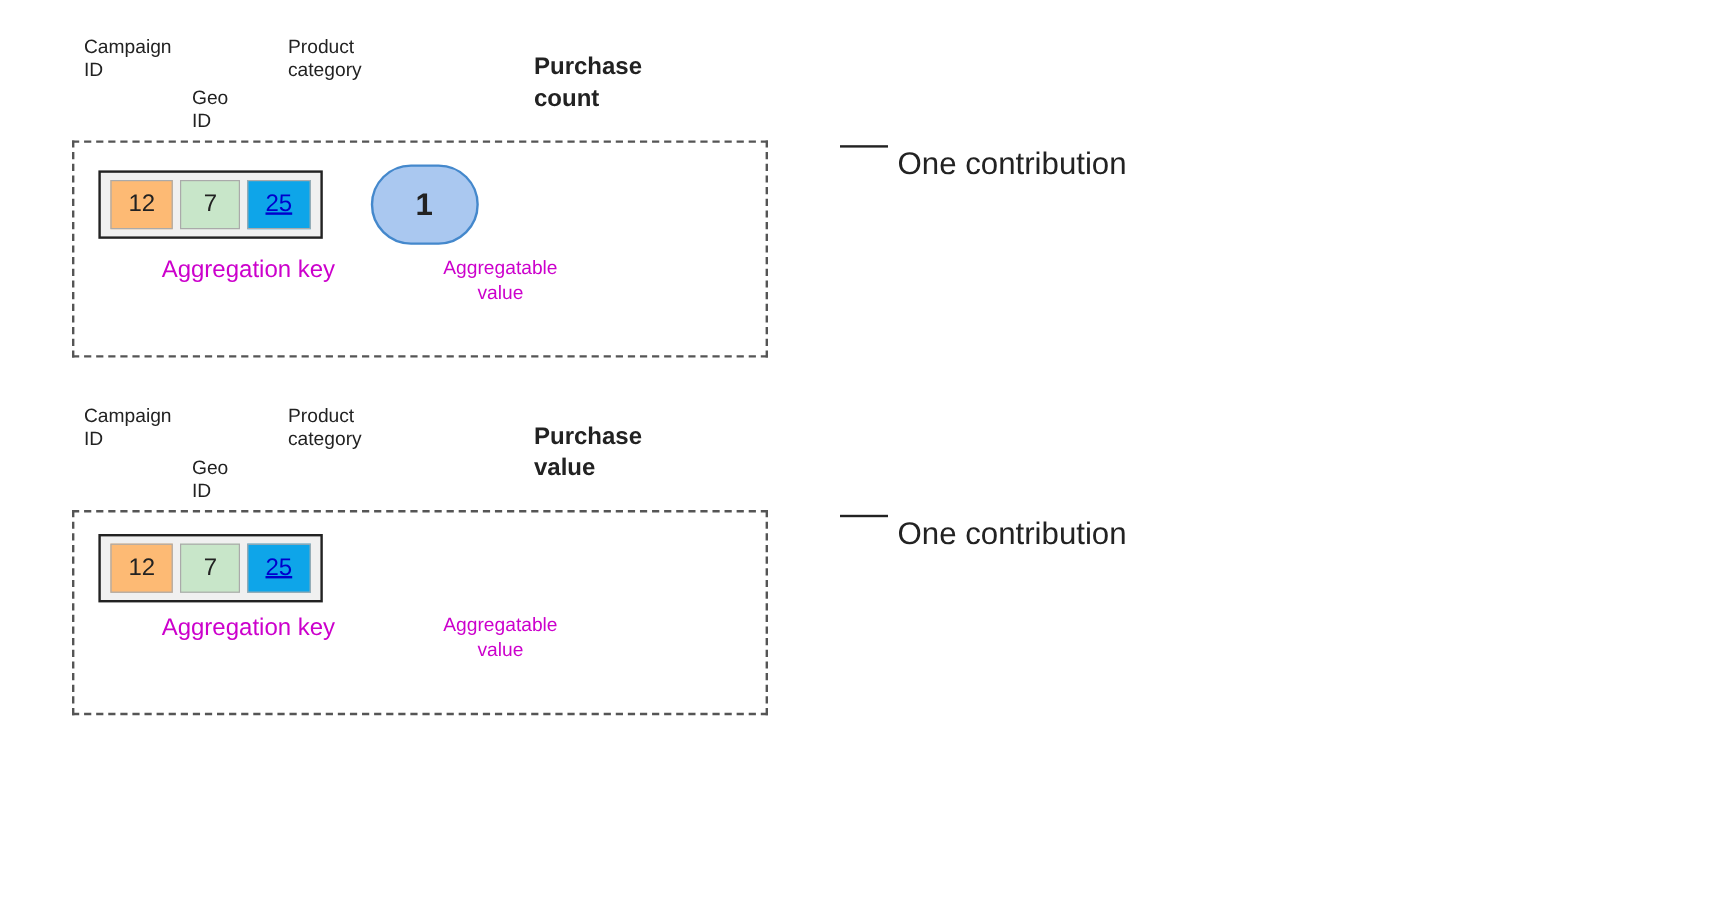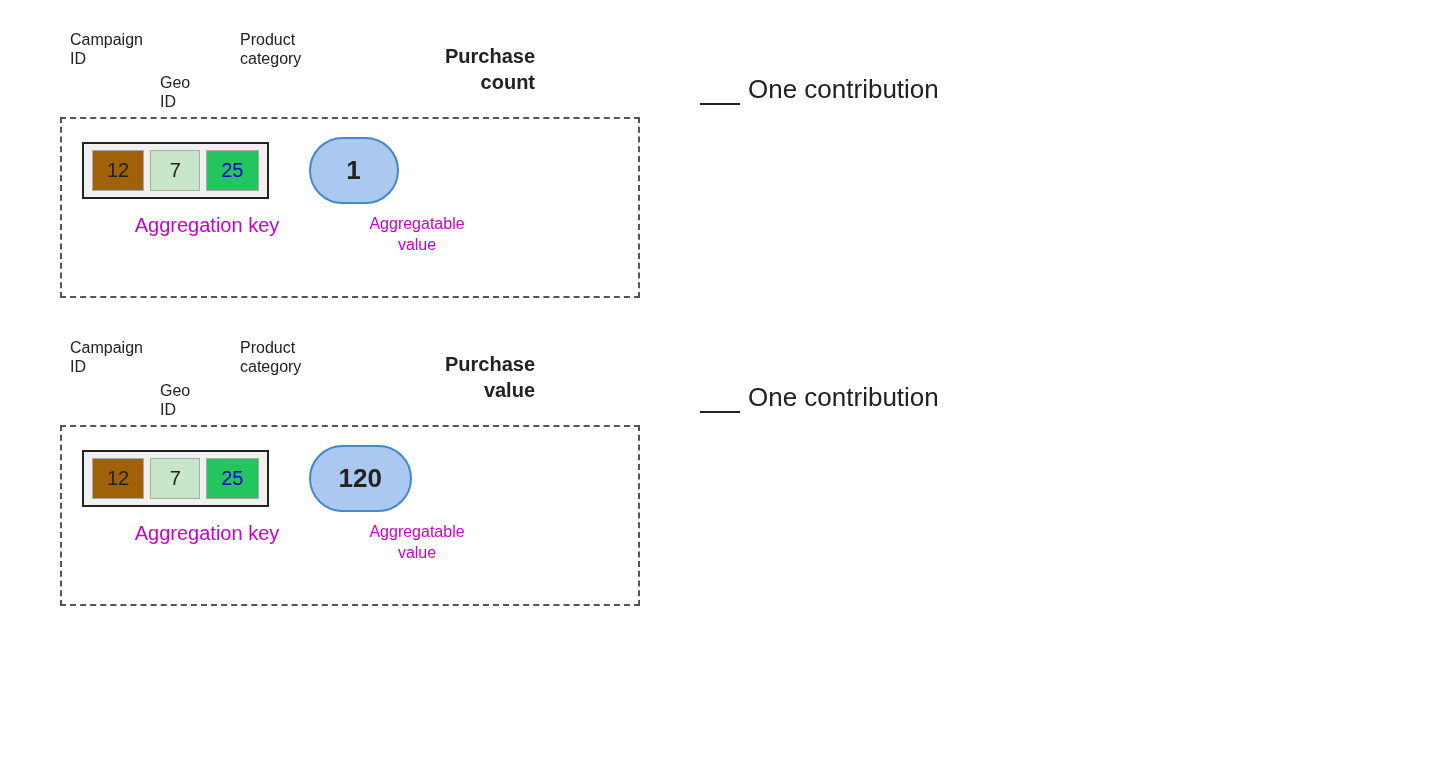--- a/index.html
+++ b/index.html
@@ -69,30 +69,31 @@
       padding: 8px 14px;
       font-size: 20px;
       font-weight: normal;
       background: #c8e6c9;
       color: #222;
       min-width: 50px;
       text-align: center;
     }
 
     .key-cell.campaign-cell {
-      background: #a16207;
+      background: #fdba74;
     }
 
     .key-cell.geo-cell {
       background: #c8e6c9;
     }
 
     .key-cell.product-cell {
-      background: #22c55e;
+      background: #0ea5e9;
       color: #0000cc;
+      text-decoration: underline;
     }
 
     
     .agg-key-label {
       position: absolute;
       bottom: 10px;
       left: 80px;
       color: #cc00cc;
       font-size: 20px;
     }
@@ -114,31 +115,31 @@
       font-size: 16px;
       text-align: center;
       line-height: 1.3;
     }
 
     
     .purchase-header {
       font-size: 20px;
       font-weight: bold;
       color: #222;
-      text-align: right;
+      text-align: left;
       line-height: 1.3;
       margin-bottom: 16px;
     }
 
     
     .right-label-section {
       display: flex;
-      align-items: flex-end;
+      align-items: flex-start;
       gap: 0;
-      margin-top: 44px;
+      margin-top: 91px;
     }
 
     .connector-line {
       width: 40px;
       height: 2px;
       background: #222;
     }
 
     .contribution-label {
       font-size: 26px;
@@ -228,23 +229,20 @@
 
       <div class="dashed-box">
         <div class="dashed-inner">
 
           <div class="key-box">
             <div class="key-cell campaign-cell">12</div>
             <div class="key-cell geo-cell">7</div>
             <div class="key-cell product-cell">25</div>
           </div>
 
-          <div style="display:flex; flex-direction:column; align-items:center;">
-            <div class="value-bubble">120</div>
-          </div>
         </div>
 
         <div style="display:flex; gap:0; margin-top:10px; align-items:flex-start; padding-left:10px;">
           <div style="width:230px; text-align:center;">
             <span class="agg-key-label" style="position:relative; bottom:auto; left:auto;">Aggregation key</span>
           </div>
           <div style="width:130px; text-align:center; margin-left:30px;">
             <span class="agg-value-label">Aggregatable<br>value</span>
           </div>
         </div>

